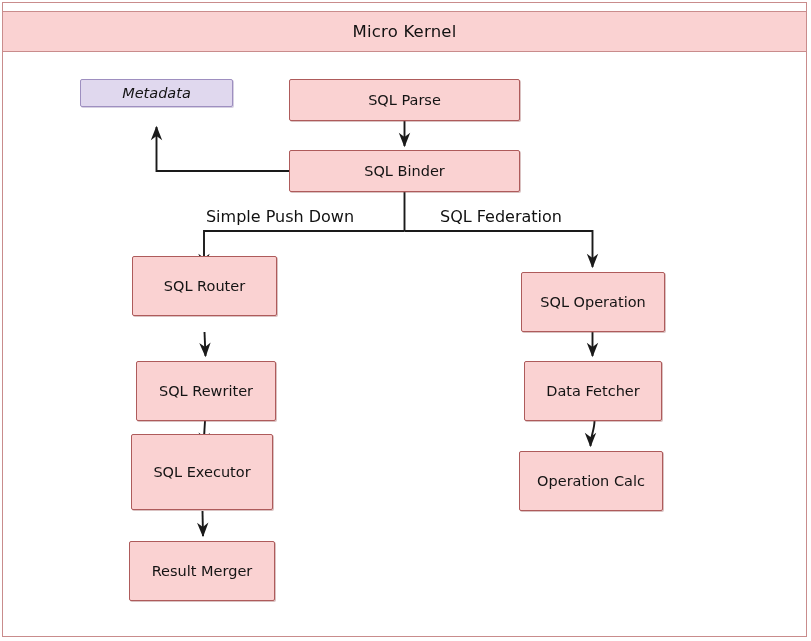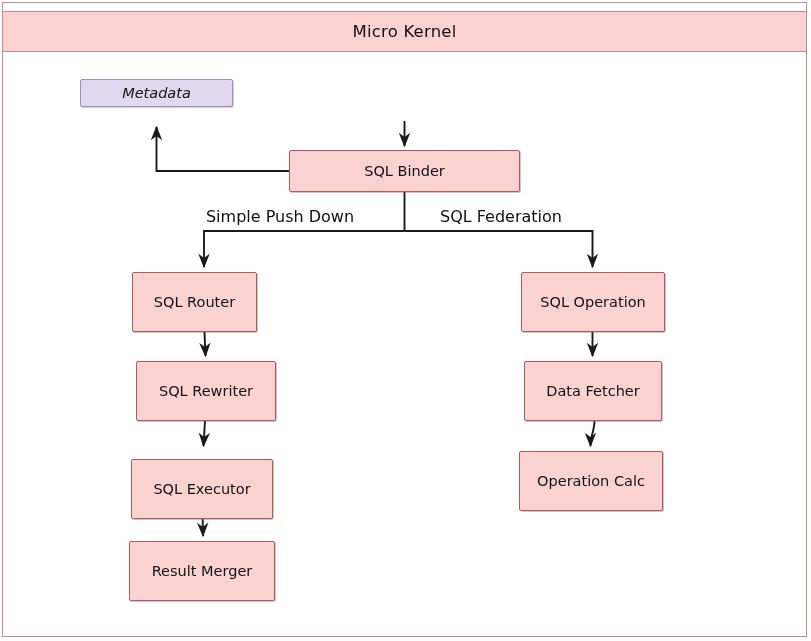--- a/index.html
+++ b/index.html
@@ -124,34 +124,37 @@
     <path class="edge-path" d="M 202.5 511 L 203 536" marker-end="url(#arrowhead)"></path>
 
     <path class="edge-path" d="M 592.5 332 L 592.5 356" marker-end="url(#arrowhead)"></path>
     <path class="edge-path" d="M 594.5 421 C 594.5 430, 590.5 436, 590.5 446" marker-end="url(#arrowhead)"></path>
   </svg>
 
   <div class="node lavender" style="left:80px;  top:79px;  width:153px; height:28px;font-style:italic;">
     <span>Metadata</span>
   </div>
 
+  <div class="node pink" style="left:289px; top:79px;  width:231px; height:42px;">
+    <span>SQL Parse</span>
+  </div>
 
   <div class="node pink" style="left:289px; top:150px; width:231px; height:42px;">
     <span>SQL Binder</span>
   </div>
 
-  <div class="node pink" style="left:132px; top:272px; width:125px; height:60px;">
+  <div class="node pink" style="left:132px; top:256px; width:145px; height:60px;">
     <span>SQL Router</span>
   </div>
 
   <div class="node pink" style="left:136px; top:361px; width:140px; height:60px;">
     <span>SQL Rewriter</span>
   </div>
 
-  <div class="node pink" style="left:131px; top:459px; width:142px; height:60px;">
+  <div class="node pink" style="left:131px; top:434px; width:142px; height:76px;">
     <span>SQL Executor</span>
   </div>
 
   <div class="node pink" style="left:129px; top:541px; width:146px; height:60px;">
     <span>Result Merger</span>
   </div>
 
   <div class="node pink" style="left:521px; top:272px; width:144px; height:60px;">
     <span>SQL Operation</span>
   </div>

